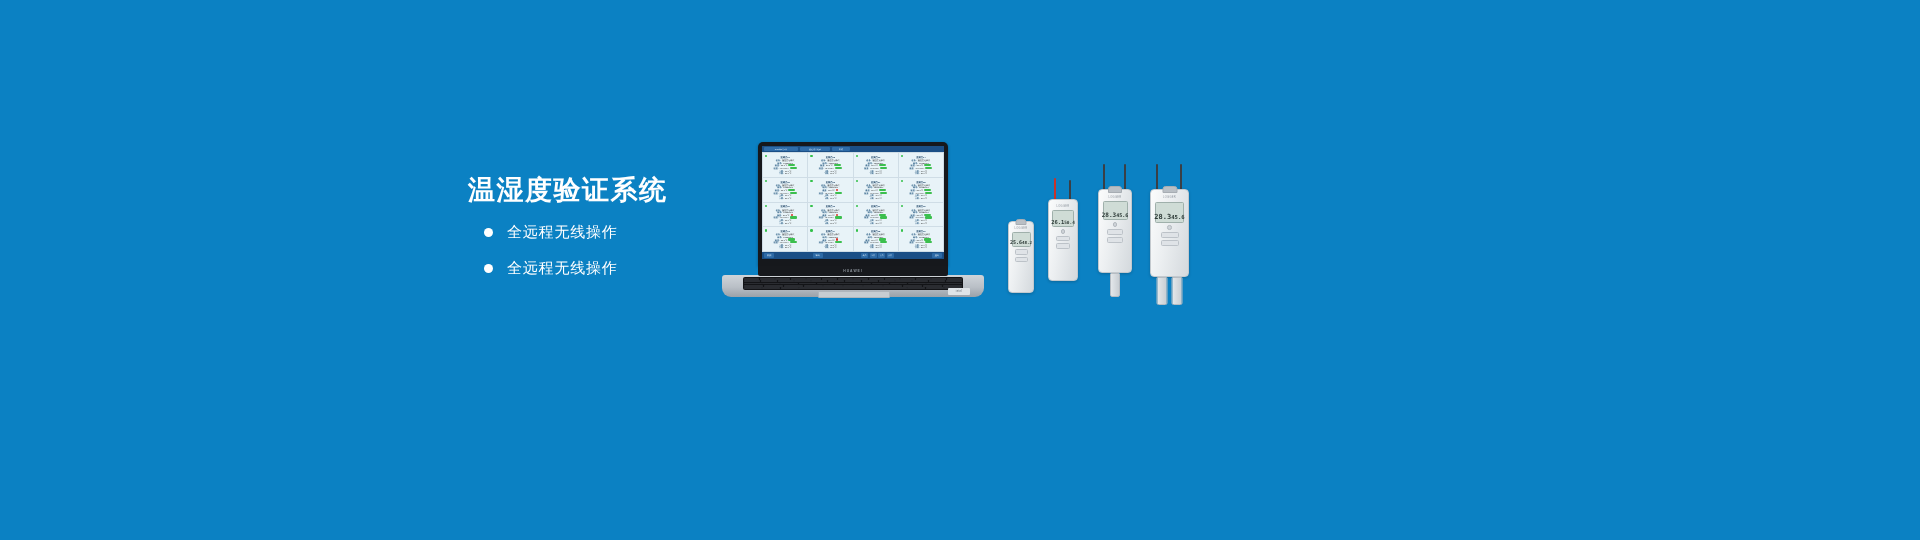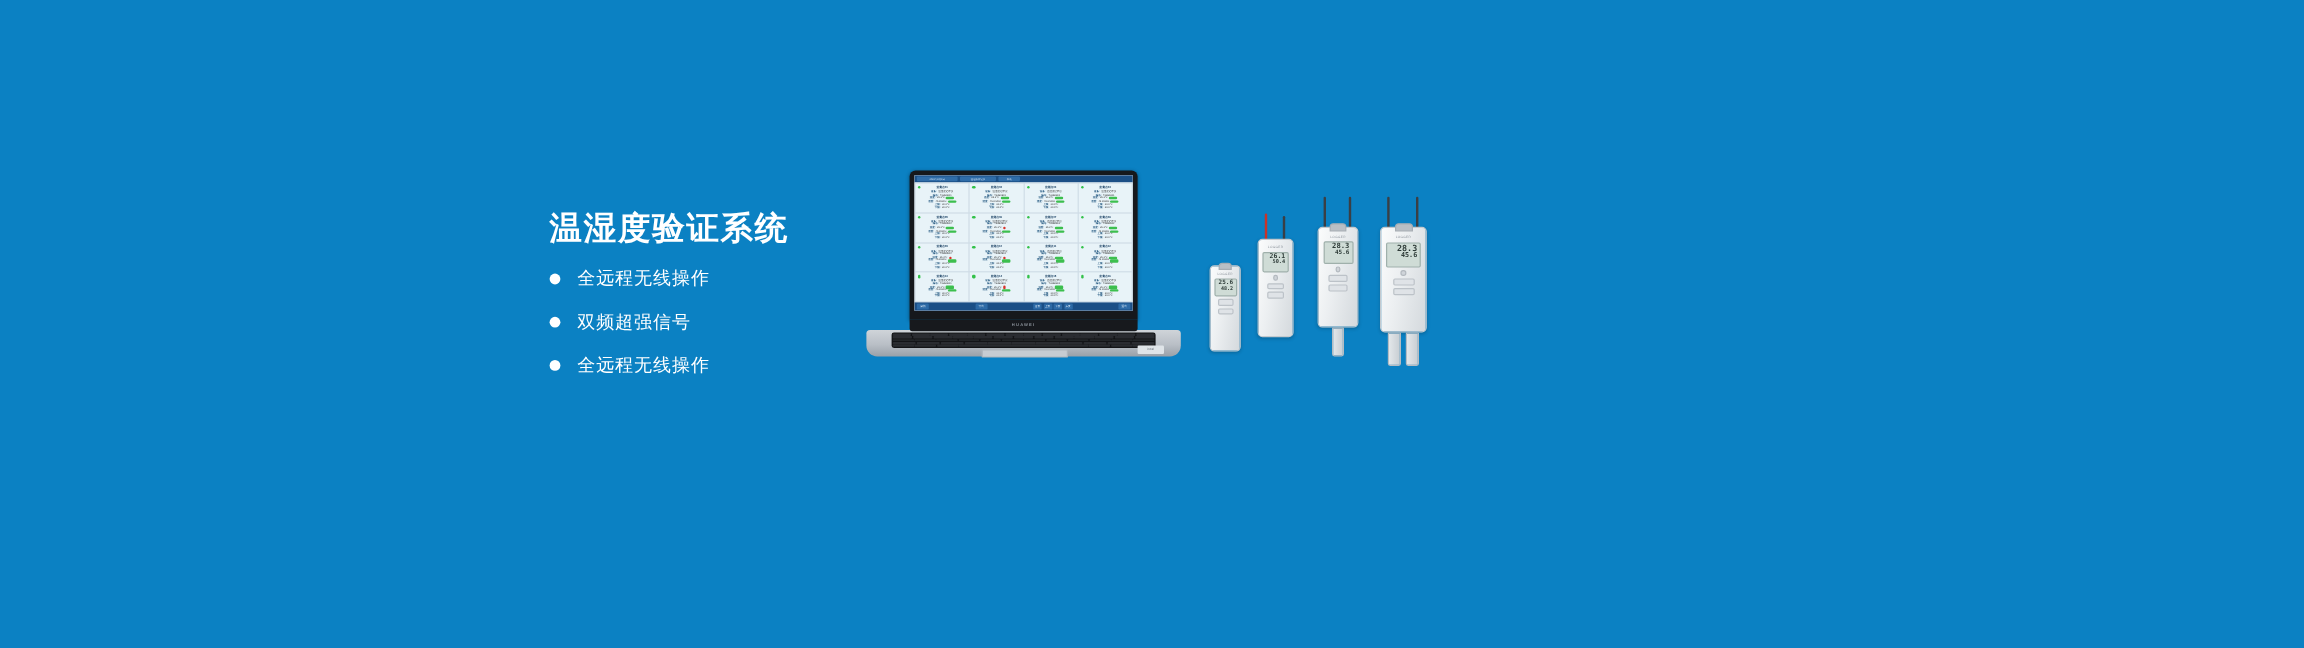--- a/index.html
+++ b/index.html
@@ -4,30 +4,30 @@
 <style>
   html,body{margin:0;padding:0;}
   body{
     width:1920px;height:540px;overflow:hidden;
     font-family:"Liberation Sans","DejaVu Sans",sans-serif;
     background:#0b81c3;
   }
   .banner{position:relative;width:1920px;height:540px;background:#0b81c3;overflow:hidden;}
 
   
-  .copy{position:absolute;left:458px;top:175px;width:430px;color:#ffffff;}
+  .copy{position:absolute;left:468px;top:175px;width:430px;color:#ffffff;}
   .headline{
     font-size:27px;font-weight:bold;letter-spacing:1.5px;
     color:#ffffff;line-height:1.15;margin:0 0 17px 0;white-space:nowrap;
   }
   .subhead{
     font-size:15px;font-weight:normal;letter-spacing:.6px;
     color:#eaf4fb;line-height:1.3;margin:0 0 24px 0;white-space:nowrap;
   }
-  .feature-list{list-style:none;margin:0;padding:0;}
+  .feature-list{list-style:none;margin:16px;padding:0;}
   .feature{display:flex;align-items:center;margin-bottom:17px;}
   .dot{
     width:9px;height:9px;border-radius:50%;background:#ffffff;
     flex:0 0 auto;margin-right:14px;
   }
   .feature-label{font-size:15px;color:#ffffff;letter-spacing:.8px;white-space:nowrap;}
 
   
   .laptop{position:absolute;left:722px;top:142px;width:262px;height:155px;}
   .lid{
@@ -144,22 +144,22 @@
     position:absolute;left:50%;transform:translateX(-50%);top:-4px;
     width:13px;height:6px;background:#b9bfc5;
     border-radius:3px 3px 0 0;border:1px solid #a7adb3;
   }
   .dev-brand{
     font-size:2.6px;color:#8d949c;letter-spacing:.3px;
     margin-top:3px;white-space:nowrap;
   }
   .lcd{
     background:#cfdcd6;border:1px solid #9fb0ab;border-radius:1.5px;
-    display:flex;flex-direction:column;align-items:flex-end;
-    justify-content:flex-start;padding:1px 2px;box-sizing:border-box;
+    display:flex;align-items:flex-end;
+    justify-content:center;padding:1px 2px;box-sizing:border-box;
   }
   .lcd-line{
     font-family:"DejaVu Sans Mono","Liberation Mono",monospace;
     color:#2e3b38;line-height:1;white-space:nowrap;font-weight:bold;
   }
   .dev-keys{display:flex;flex-direction:column;gap:2px;margin-top:2px;align-items:center;}
   .dev-key{
     background:#dfe3e7;border:1px solid #bcc2c8;border-radius:1.5px;
   }
   .dev-led{
@@ -181,24 +181,20 @@
 
 <div class="banner">
 
   <div class="copy">
     <h1 class="headline">温湿度验证系统</h1>
 
     <ul class="feature-list">
       <li class="feature">
         <span class="dot"></span>
         <span class="feature-label">全远程无线操作</span>
-      </li>
-      <li class="feature">
-        <span class="dot"></span>
-        <span class="feature-label">双频超强信号</span>
       </li>
       <li class="feature">
         <span class="dot"></span>
         <span class="feature-label">全远程无线操作</span>
       </li>
     </ul>
   </div>
 
   <div class="laptop">
 

